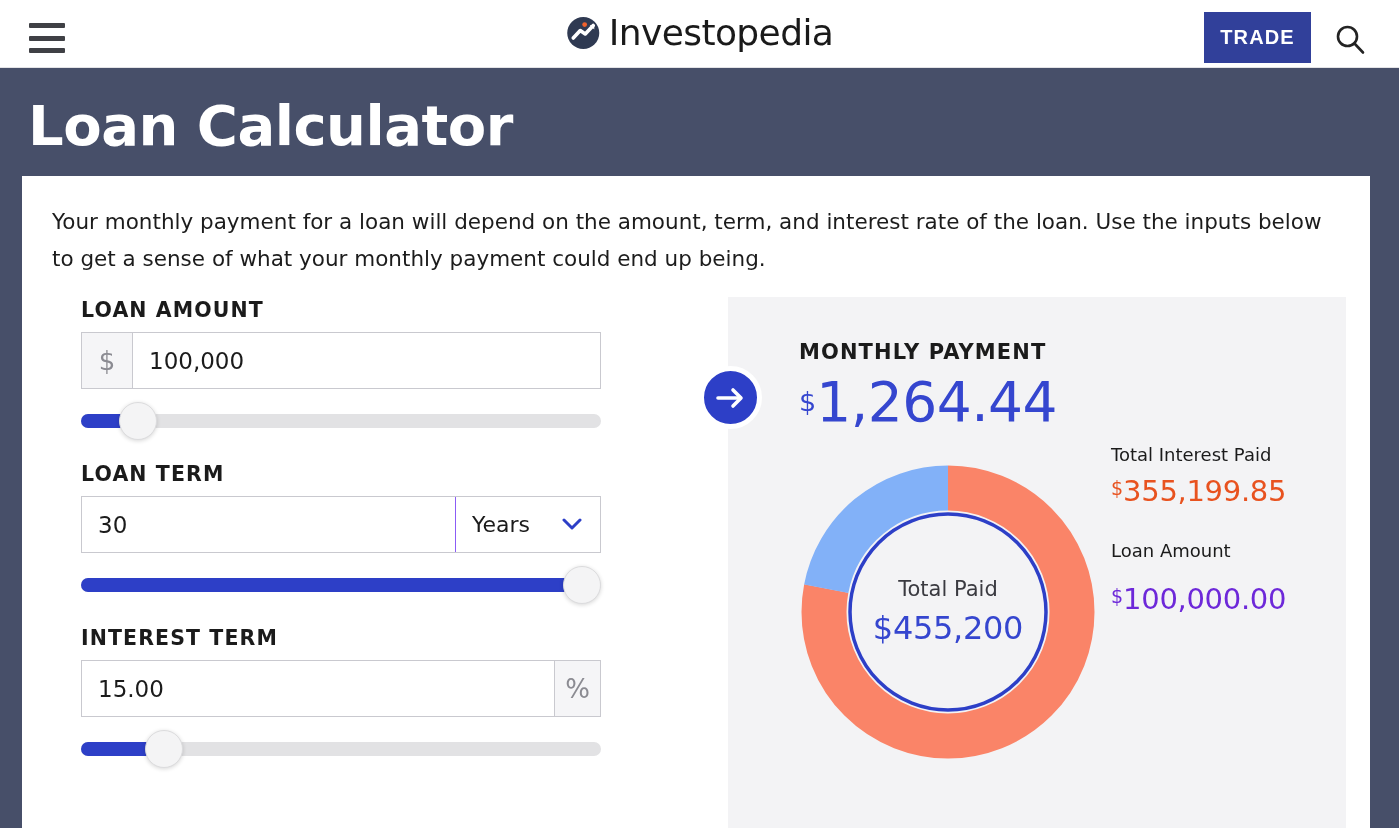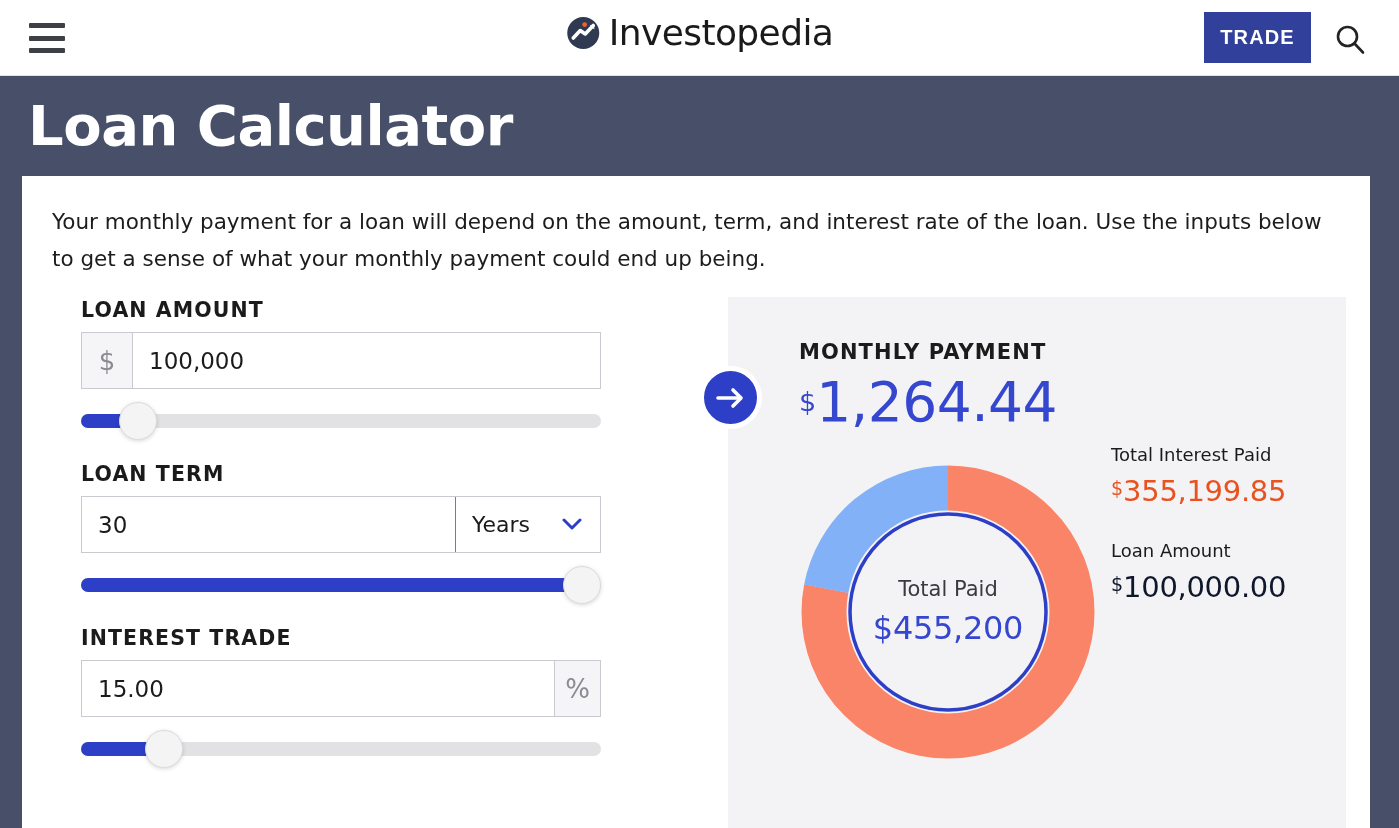--- a/index.html
+++ b/index.html
@@ -17,21 +17,21 @@
     width: 1399px;
     height: 828px;
     background: #474f69;
   }
 
   
   .topnav {
     position: absolute;
     top: 0; left: 0;
     width: 1399px;
-    height: 76px;
+    height: 68px;
     background: #ffffff;
     border-bottom: 1px solid #e3e3e6;
     display: flex;
     align-items: center;
   }
   .hamburger {
     position: absolute;
     left: 29px; top: 23px;
     width: 36px; height: 30px;
     display: flex; flex-direction: column; justify-content: space-between;
@@ -305,21 +305,21 @@
     line-height: 30px;
   }
   .legend-val {
     font-family: "DejaVu Sans", sans-serif;
     white-space: nowrap;
     line-height: 36px;
   }
   .legend-val .cur { font-size: 19px; vertical-align: 6px; }
   .legend-val .num { font-size: 29px; letter-spacing: -0.3px; }
   .val-interest { color: #e8521f; }
-  .val-loan { color: #0f172a; }
+  .val-loan { color: #6d28d9; margin-top: 12px; }
 </style>
 </head>
 <body>
 
 <div class="viewport">
 
   <div class="topnav">
 
     <div class="hamburger">
       <span></span>
@@ -384,21 +384,21 @@
         <div class="slider">
           <div class="track"></div>
           <div class="fill" style="width:508px"></div>
           <div class="thumb" style="left:482px"></div>
         </div>
       </div>
 
       <div class="gap-a"></div>
 
       <div class="field">
-        <label class="field-label">INTEREST TRADE</label>
+        <label class="field-label">INTEREST TERM</label>
         <div class="input-row">
           <input class="text-input" type="text" value="15.00" style="">
           <div class="affix right">%</div>
         </div>
         <div class="slider">
           <div class="track"></div>
           <div class="fill" style="width:84px"></div>
           <div class="thumb" style="left:64px"></div>
         </div>
       </div>

